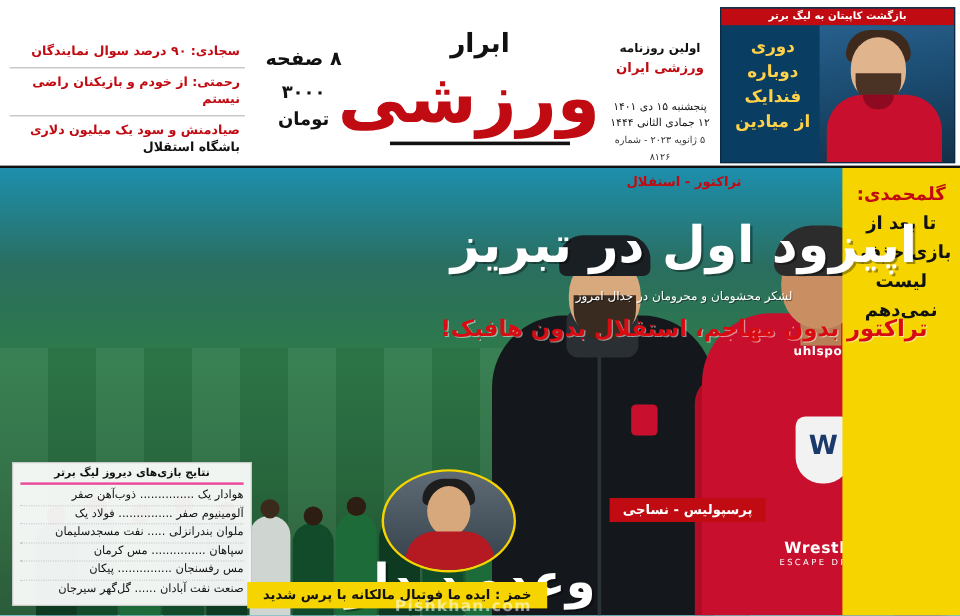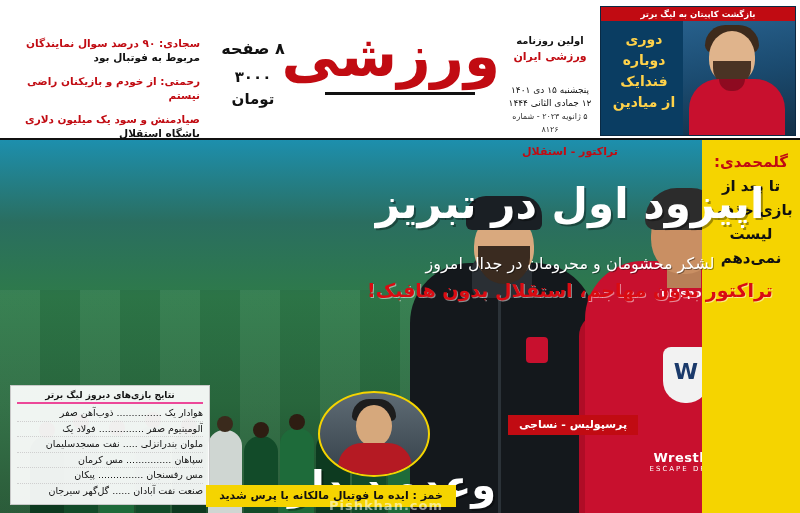--- a/index.html
+++ b/index.html
@@ -151,21 +151,21 @@
   }
   .kicker {
     color: #c10b12; font-size: 11px; font-weight: bold; line-height: 16px;
   }
   .headline {
     color: #ffffff; font-size: 42px; font-weight: bold; line-height: 52px;
     text-shadow: 2px 2px 0 rgba(0,0,0,0.35);
     margin-top: 18px;
   }
   .subline {
-    color: #ffffff; font-size: 16px; line-height: 15px; margin-top: 26px;
+    color: #ffffff; font-size: 10px; line-height: 15px; margin-top: 10px;
     text-shadow: 1px 1px 0 rgba(0,0,0,0.4);
   }
   .redbar {
     margin-top: 6px; background: rgba(255,255,255,0.0);
     color: #d90b12; font-size: 19px; font-weight: bold; line-height: 26px;
     text-shadow: 1px 1px 0 rgba(255,255,255,0.5);
   }
 
   
   .rail {
@@ -250,39 +250,39 @@
 </head>
 <body>
 
 <div class="page">
 
   <div class="masthead">
 
     <div class="mh-left-box">
       <div class="mh-news-line">
         <span>سجادی: ۹۰ درصد سوال نمایندگان</span>
-        <span class="sub">مربوط به فوتبال بود</span>
       </div>
       <div class="mh-sep"></div>
       <div class="mh-news-line">
         <span>رحمتی: از خودم و بازیکنان راضی نیستم</span>
       </div>
       <div class="mh-sep"></div>
       <div class="mh-news-line">
         <span>صیادمنش و سود یک میلیون دلاری</span>
         <span class="sub">باشگاه استقلال</span>
       </div>
     </div>
 
     <div class="mh-pages">
       <div class="p1">۸ صفحه</div>
       <div class="p2">۳۰۰۰ تومان</div>
     </div>
 
     <div class="mh-title-wrap">
+      <div class="mh-brand-small">ابرار</div>
       <div class="mh-brand-big">ورزشی</div>
       <div class="mh-rule"></div>
     </div>
 
     <div class="mh-right-box">
       <div class="mh-first">
         <span>اولین روزنامه</span>
         <span class="red">ورزشی ایران</span>
       </div>
       <div class="mh-dates">

